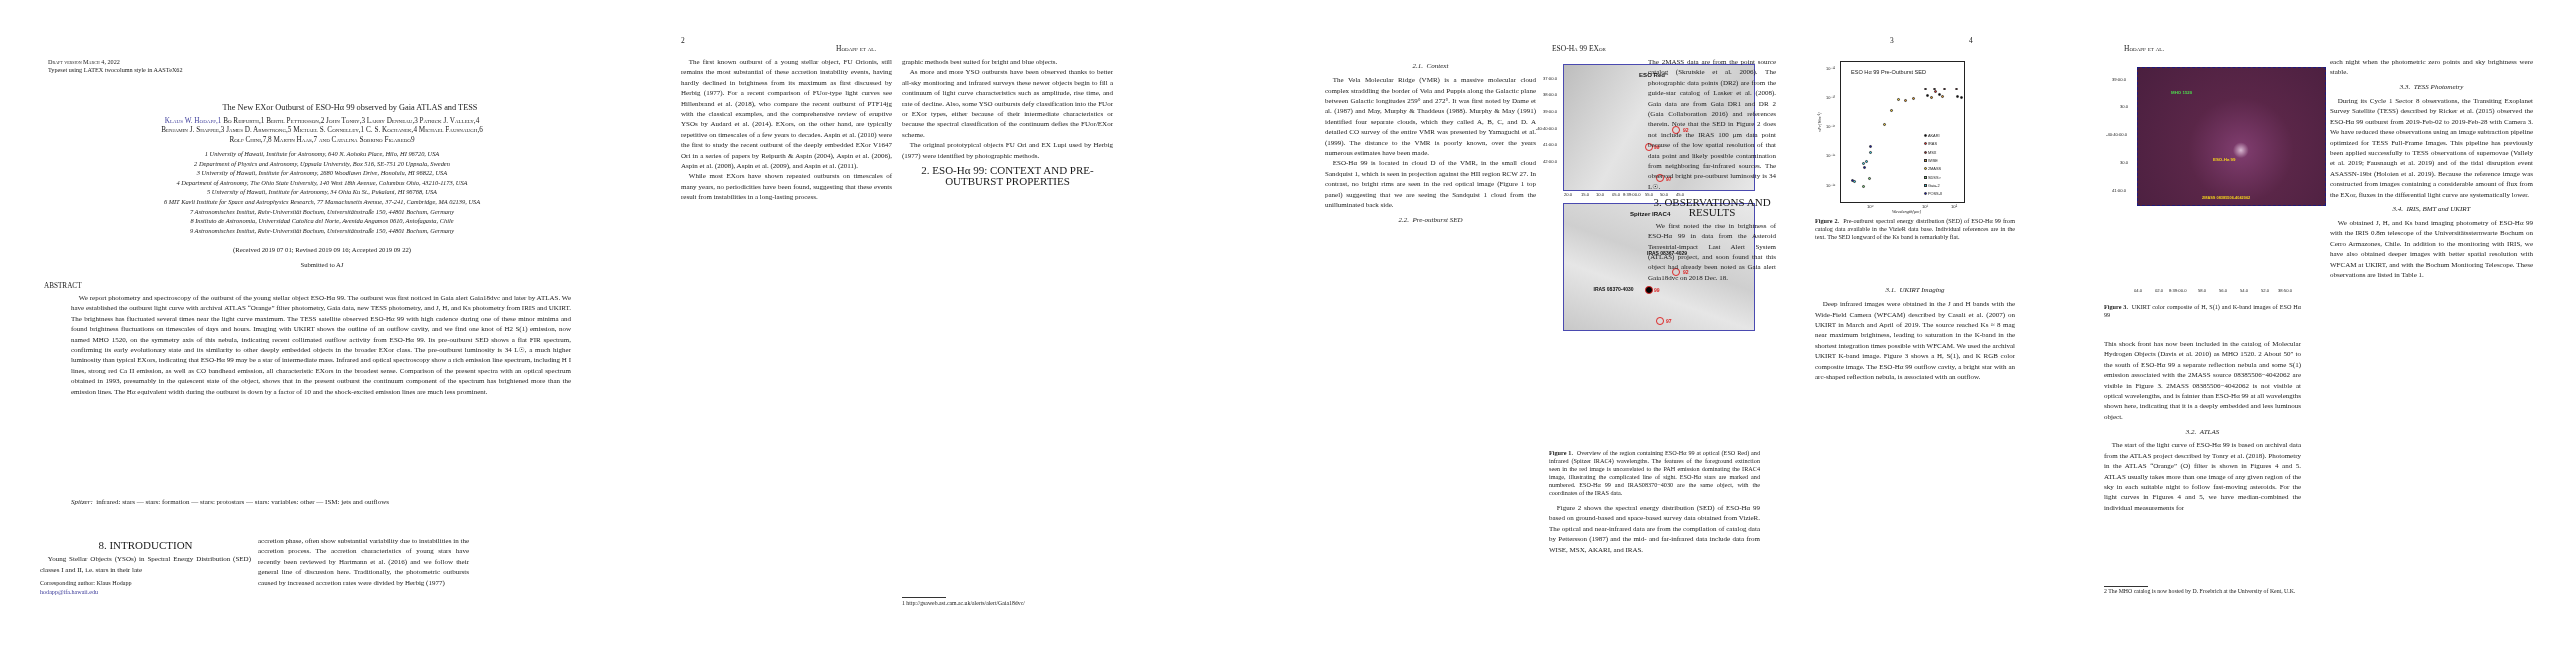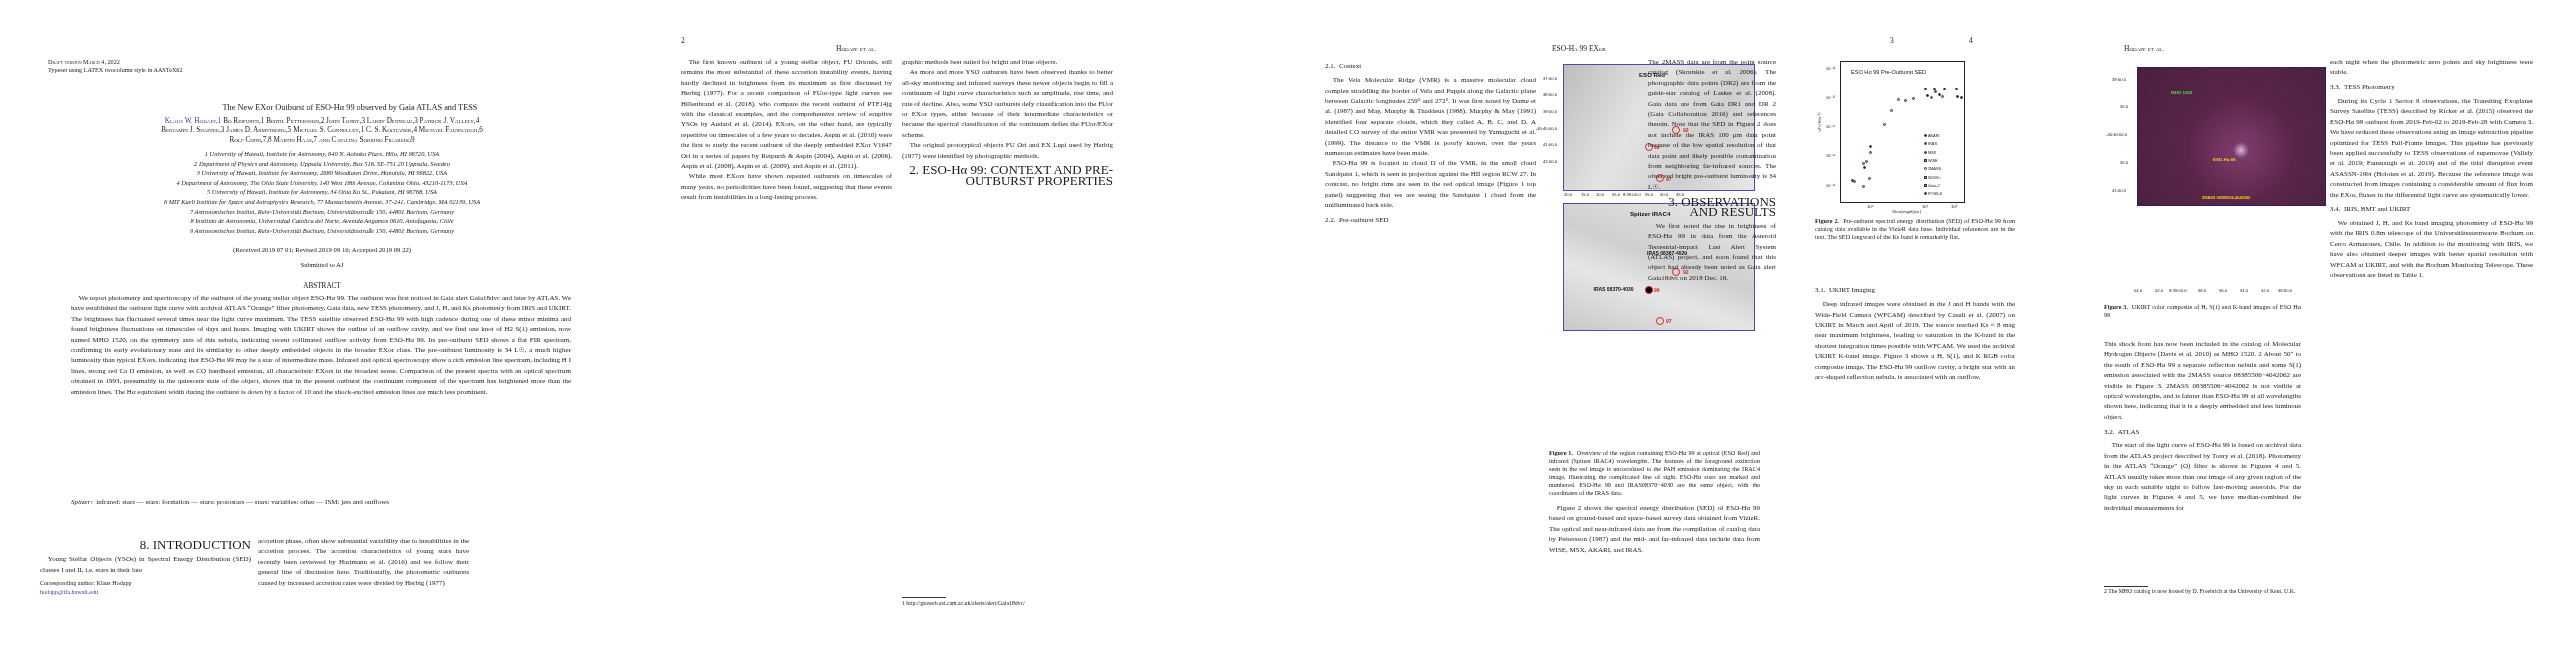--- a/index.html
+++ b/index.html
@@ -6,33 +6,33 @@
 html,body{width:2576px;height:667px;background:#fff;overflow:hidden}
 body{position:relative;font-family:"Liberation Serif","DejaVu Serif",serif;color:#1a1a1a}
 .page{position:absolute;top:0;height:667px;width:644px;background:#fff}
 .p1{left:0}.p2{left:644px}.p3{left:1288px}.p4{left:1932px}
 .arxiv{position:absolute;left:4.4px;top:333px;transform:rotate(-90deg);transform-origin:left top;font-size:25.6px;color:#999;white-space:nowrap;letter-spacing:0.6px;top:617px}
 .runhead{position:absolute;top:44px;font-size:7.5px;font-variant:small-caps;color:#222}
 .pnum{position:absolute;top:36px;font-size:7.5px}
 .col{position:absolute;font-size:7px;line-height:10.4px;text-align:justify;hyphens:auto}
 .col p{text-indent:7.8px}
 .col p.ni{text-indent:0}
-.sec{text-align:right;font-size:13px;margin:4.4px 0 3.3px}
-.sub{text-align:left;margin:4.4px 0 3.3px}
+.sec{text-align:center;font-size:11px;margin:4.4px 0 3.3px}
+.sub{text-align:center;font-style:italic;margin:4.4px 0 3.3px}
 .caption{font-size:6.2px;line-height:8px;text-align:justify}
 .caption b{font-weight:bold}
 .draft{position:absolute;left:48px;top:58px;font-size:6.2px;line-height:8.3px}
 .draft .sc{font-variant:small-caps}
 .title{position:absolute;left:100px;top:103px;width:500px;text-align:center;font-size:8.3px}
 .authors{position:absolute;left:44px;top:117px;width:556px;text-align:center;font-size:7.2px;line-height:9.4px;font-variant:small-caps}
 .authors .first{color:#3c3c9a}
 .affils{position:absolute;left:44px;top:149px;width:556px;text-align:center;font-size:6.4px;line-height:9.6px;font-style:italic}
 .dates{position:absolute;left:44px;top:246px;width:556px;text-align:center;font-size:6.7px}
 .subm{position:absolute;left:44px;top:261px;width:556px;text-align:center;font-size:6.7px}
-.abshead{position:absolute;left:44px;top:282px;width:556px;text-align:center;font-size:7.2px}
+.abshead{position:absolute;left:44px;top:282px;width:556px;text-align:left;font-size:7.2px}
 .abstract{position:absolute;left:71px;top:293px;width:500px;font-size:7px;line-height:10.4px;text-align:justify}
 .abstract p{text-indent:7.8px}
 .keywords{position:absolute;left:71px;top:497px;width:500px;font-size:7px;line-height:10.4px}
 .corr{position:absolute;left:40px;top:579px;font-size:6.1px;line-height:9px}
 .corr .mail{color:#3c3c9a}
 .fig{position:absolute;background:#d8d8d8;border:0.8px solid #4a4ab0}
 .fig .lbl{position:absolute;font-family:"Liberation Sans","DejaVu Sans",sans-serif;font-weight:bold;font-size:6.1px;color:#111}
 .ytick{position:absolute;font-family:"Liberation Sans","DejaVu Sans",sans-serif;font-size:4.2px;color:#222;text-align:right;width:33px}
 .xtick{position:absolute;font-family:"Liberation Sans","DejaVu Sans",sans-serif;font-size:4.2px;color:#222;white-space:nowrap}
 .circ{position:absolute;width:7.8px;height:7.8px;border:0.8px solid #d22;border-radius:50%}

